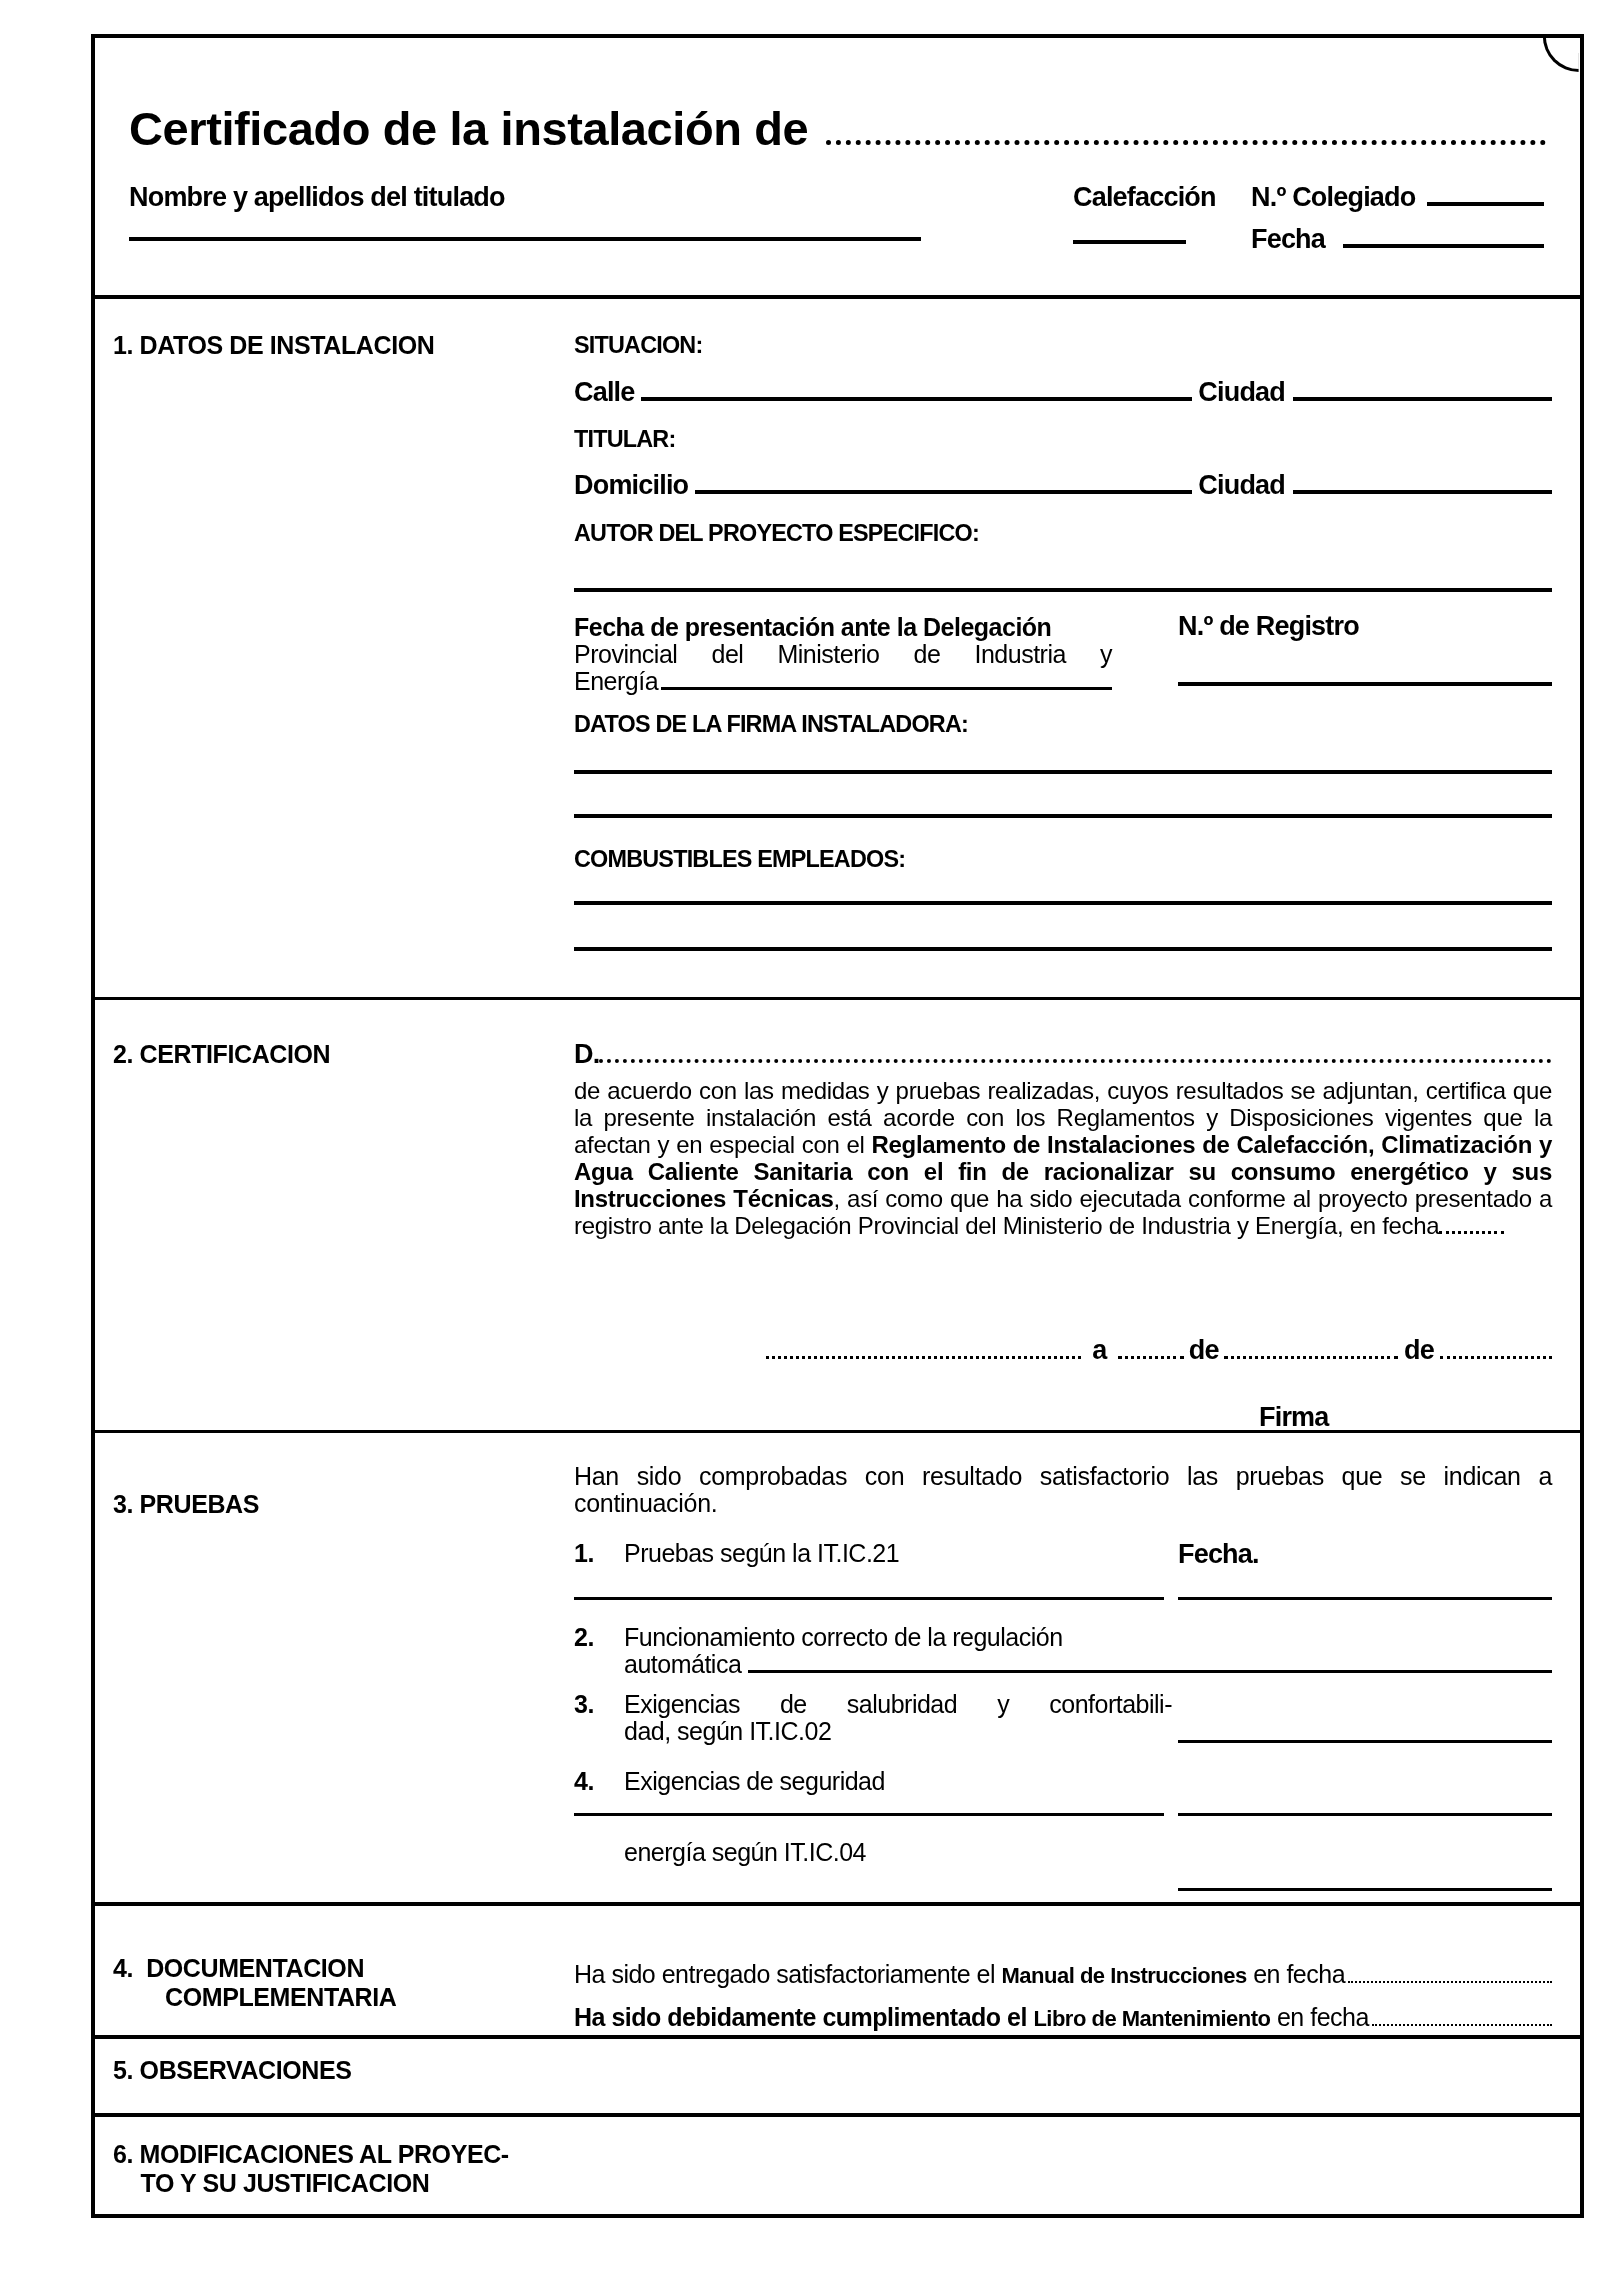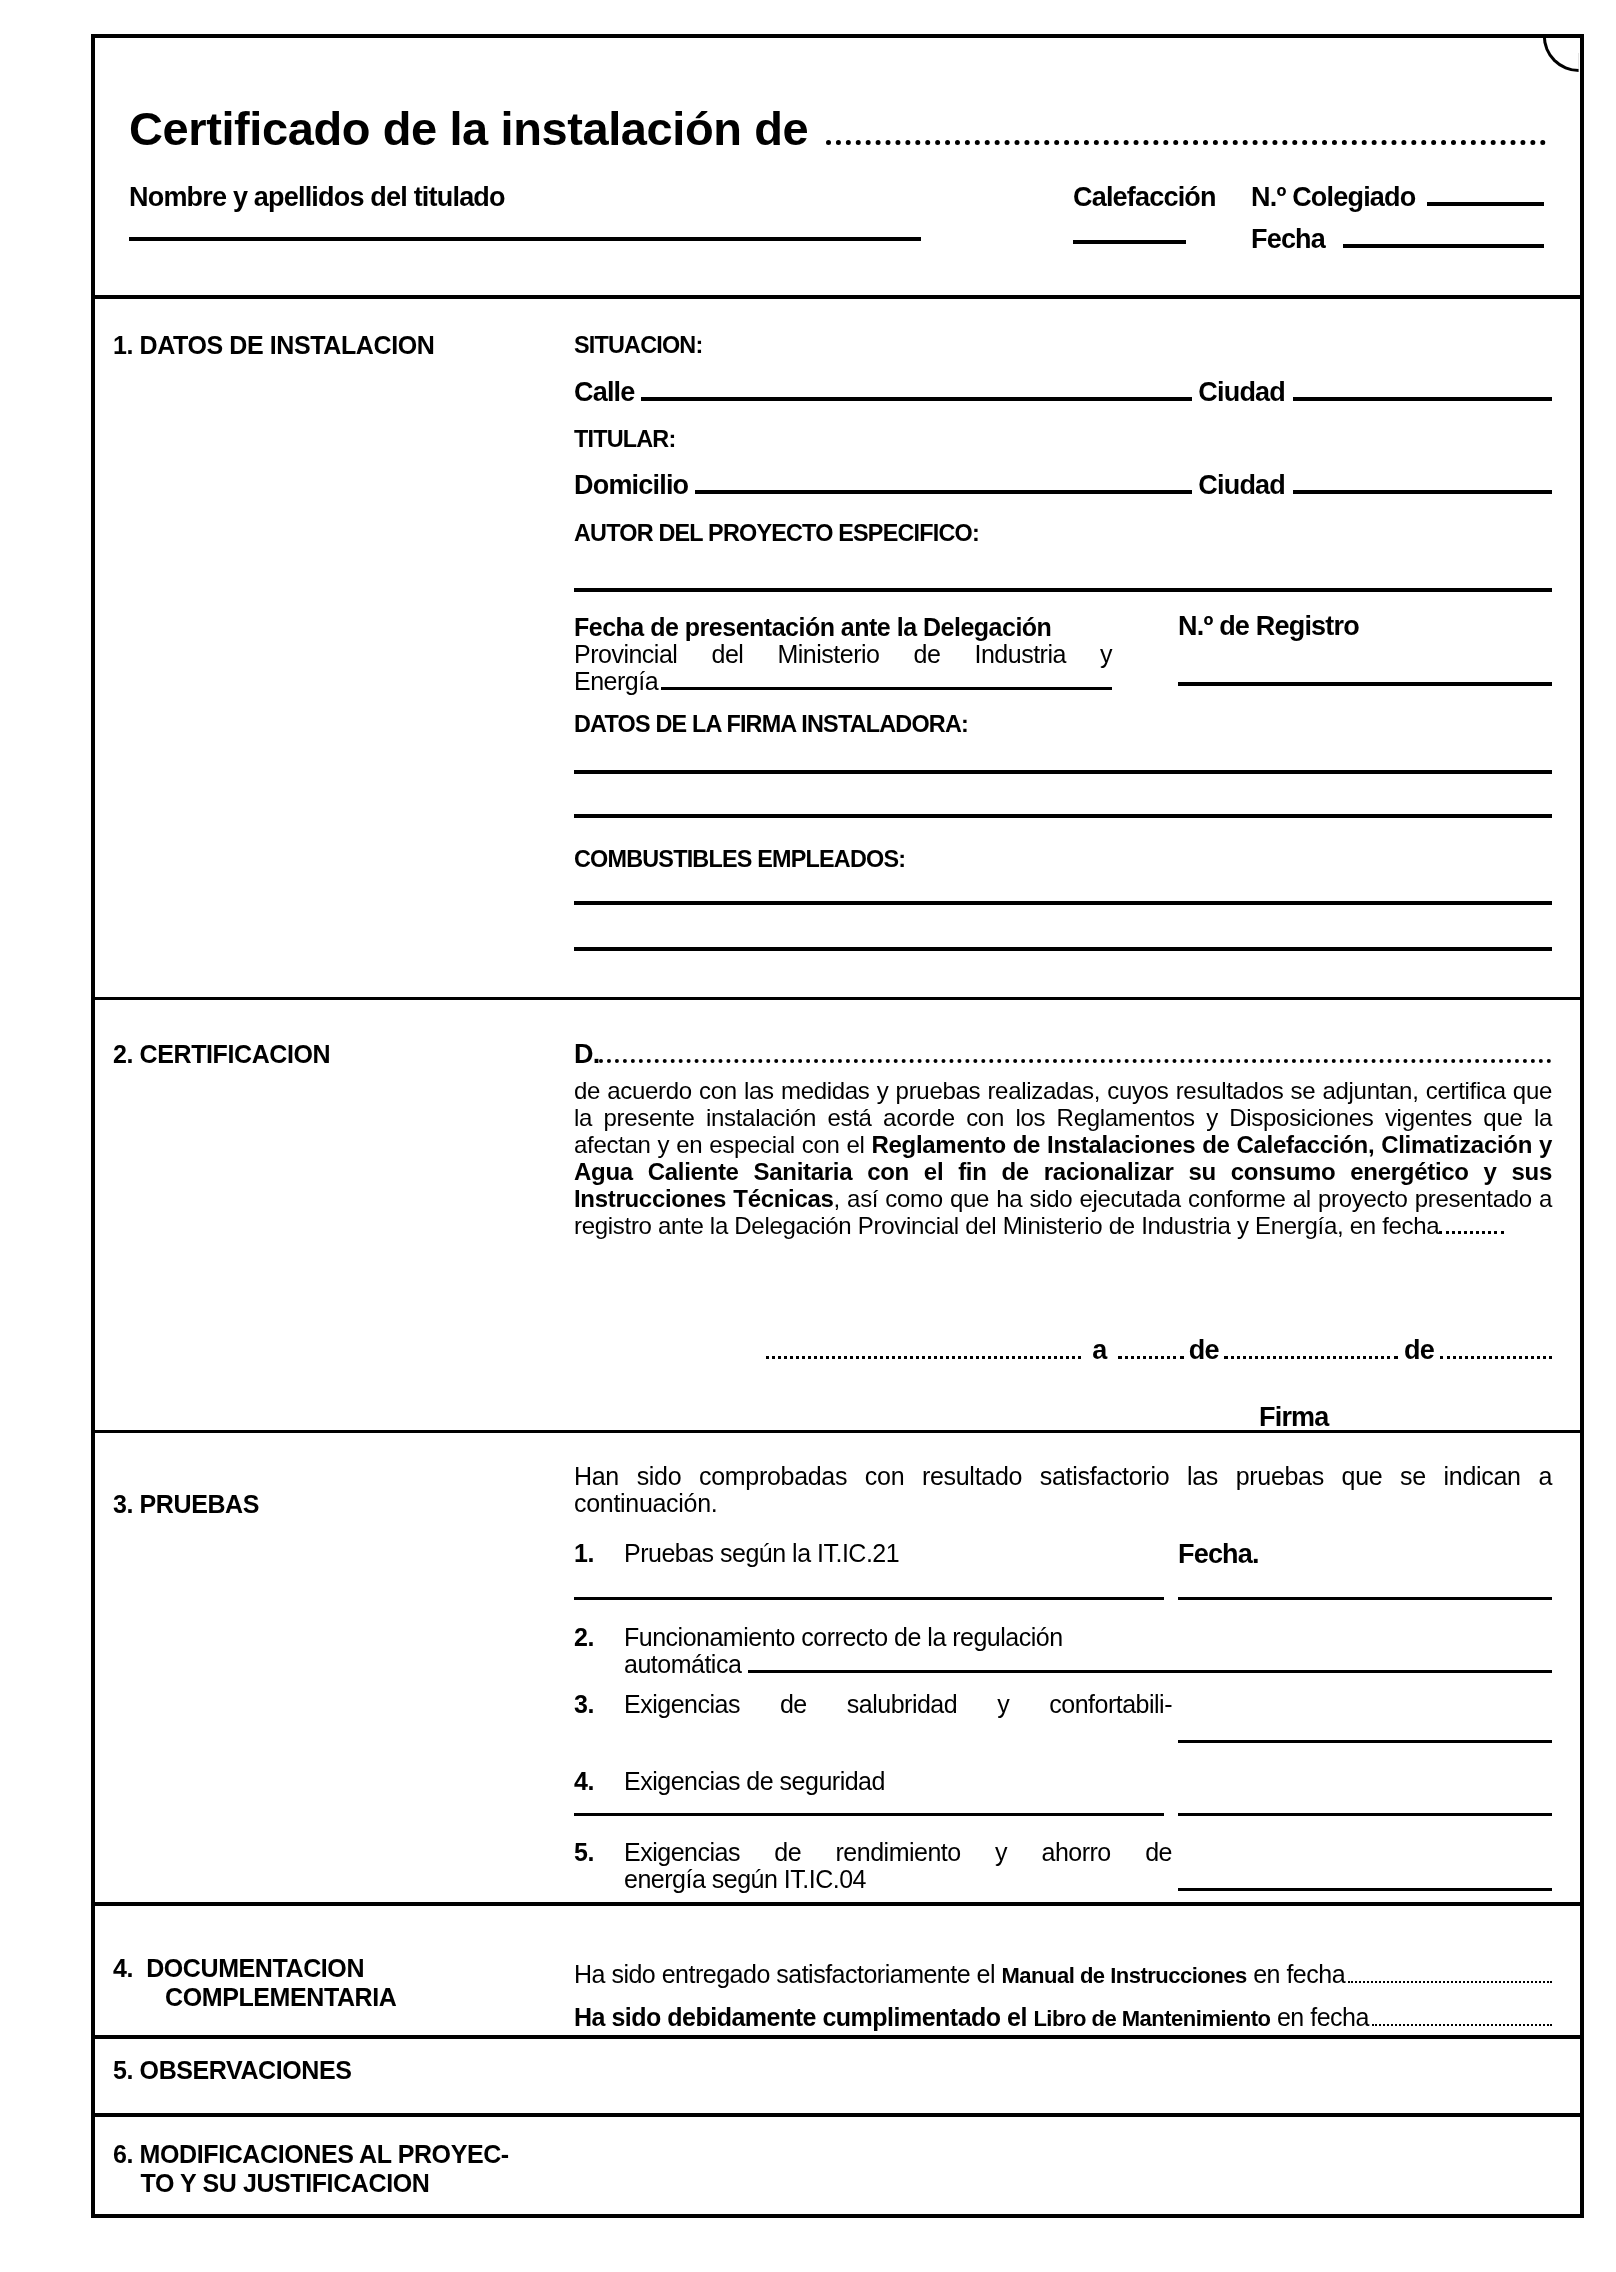--- a/index.html
+++ b/index.html
@@ -129,32 +129,32 @@
   <div class="abs txt" style="left:479px; top:1586px; width:978px;">
     <div><span class="num">2.</span><span>Funcionamiento correcto de la regulación</span></div>
     <div class="row" style="padding-left:50px;">
         <span>automática</span>
         <span class="fill grow" style="margin-right:0; border-bottom-width:3.2px;"></span>
       </div>
   </div>
 
   <div class="abs txt" style="left:479px; top:1653px; width:598px;">
     <div style="text-align:justify; text-align-last:justify;"><span class="num">3.</span><span>Exigencias de salubridad y confortabili-</span></div>
+    <div style="padding-left:50px;">dad, según IT.IC.02</div>
   </div>
   <div class="abs fill" style="left:1083px; top:1702px; width:374px; height:0; border-bottom-width:3.2px;"></div>
 
   <div class="abs txt row" style="left:479px; top:1730px; width:598px;">
     <span class="num">4.</span>
     <span>Exigencias de seguridad</span>
   </div>
   <div class="abs fill" style="left:479px; top:1775px; width:590px; height:0; border-bottom-width:3.2px;"></div>
   <div class="abs fill" style="left:1083px; top:1775px; width:374px; height:0; border-bottom-width:3.2px;"></div>
 
   <div class="abs txt" style="left:479px; top:1801px; width:598px;">
-    <div style="text-align:justify; text-align-last:justify;"><span class="num">5.</span><span>Exigencias de rendimiento y ahorro de</span></div>
     <div style="padding-left:50px;">energía según IT.IC.04</div>
   </div>
   <div class="abs fill" style="left:1083px; top:1850px; width:374px; height:0; border-bottom-width:3.2px;"></div>
 
   <div class="hline" style="top:1864px;"></div>
 
   <div class="abs sec" style="left:18px; top:1916px;">
     <div style="white-space:pre;">4.  DOCUMENTACION</div>
     <div style="padding-left:52px;">COMPLEMENTARIA</div>
   </div>

